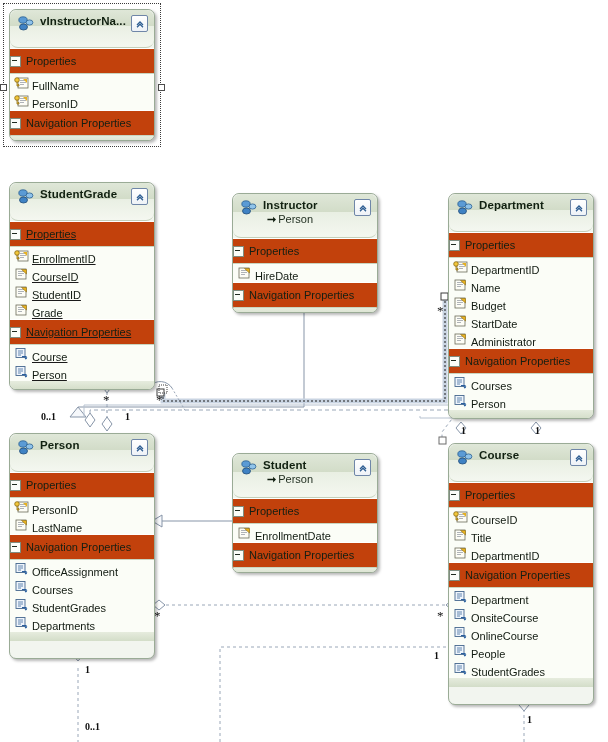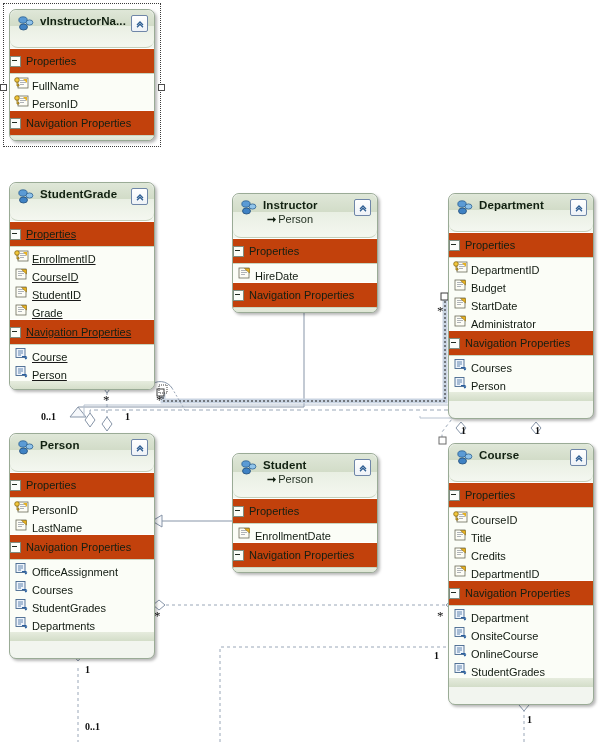--- a/index.html
+++ b/index.html
@@ -426,20 +426,30 @@
         <span>DepartmentID</span>
       </div>
       <div class="prop">
         <span class="picon">
           <svg width="15" height="14" viewBox="0 0 15 14">
             <rect x="2" y="2" width="10" height="10" fill="#fdfdf6" stroke="#6b6b5a" stroke-width="0.8"></rect>
             <path d="M4 4.5h6M4 6.5h6M4 8.5h4" stroke="#9aa0a8" stroke-width="0.8"></path>
             <path d="M7.5 2.5 L12.5 2.5 L12.5 7 Z" fill="#e8b21e" stroke="#8a6a12" stroke-width="0.6"></path>
           </svg>
         </span>
+        <span>Name</span>
+      </div>
+      <div class="prop">
+        <span class="picon">
+          <svg width="15" height="14" viewBox="0 0 15 14">
+            <rect x="2" y="2" width="10" height="10" fill="#fdfdf6" stroke="#6b6b5a" stroke-width="0.8"></rect>
+            <path d="M4 4.5h6M4 6.5h6M4 8.5h4" stroke="#9aa0a8" stroke-width="0.8"></path>
+            <path d="M7.5 2.5 L12.5 2.5 L12.5 7 Z" fill="#e8b21e" stroke="#8a6a12" stroke-width="0.6"></path>
+          </svg>
+        </span>
         <span>Budget</span>
       </div>
       <div class="prop">
         <span class="picon">
           <svg width="15" height="14" viewBox="0 0 15 14">
             <rect x="2" y="2" width="10" height="10" fill="#fdfdf6" stroke="#6b6b5a" stroke-width="0.8"></rect>
             <path d="M4 4.5h6M4 6.5h6M4 8.5h4" stroke="#9aa0a8" stroke-width="0.8"></path>
             <path d="M7.5 2.5 L12.5 2.5 L12.5 7 Z" fill="#e8b21e" stroke="#8a6a12" stroke-width="0.6"></path>
           </svg>
         </span>
@@ -671,30 +681,20 @@
         <span>Title</span>
       </div>
       <div class="prop">
         <span class="picon">
           <svg width="15" height="14" viewBox="0 0 15 14">
             <rect x="2" y="2" width="10" height="10" fill="#fdfdf6" stroke="#6b6b5a" stroke-width="0.8"></rect>
             <path d="M4 4.5h6M4 6.5h6M4 8.5h4" stroke="#9aa0a8" stroke-width="0.8"></path>
             <path d="M7.5 2.5 L12.5 2.5 L12.5 7 Z" fill="#e8b21e" stroke="#8a6a12" stroke-width="0.6"></path>
           </svg>
         </span>
-        <span>Credits</span>
-      </div>
-      <div class="prop">
-        <span class="picon">
-          <svg width="15" height="14" viewBox="0 0 15 14">
-            <rect x="2" y="2" width="10" height="10" fill="#fdfdf6" stroke="#6b6b5a" stroke-width="0.8"></rect>
-            <path d="M4 4.5h6M4 6.5h6M4 8.5h4" stroke="#9aa0a8" stroke-width="0.8"></path>
-            <path d="M7.5 2.5 L12.5 2.5 L12.5 7 Z" fill="#e8b21e" stroke="#8a6a12" stroke-width="0.6"></path>
-          </svg>
-        </span>
         <span>DepartmentID</span>
       </div>
     </div>
     <div class="sec-head">
       <span class="exp"></span>
       <span>Navigation Properties</span>
     </div>
     <div class="prop-list">
       <div class="prop">
         <span class="picon">
@@ -721,20 +721,31 @@
       <div class="prop">
         <span class="picon">
           <svg width="15" height="14" viewBox="0 0 15 14">
             <rect x="2" y="1.5" width="9" height="9" fill="#eef4fb" stroke="#46678e" stroke-width="0.9"></rect>
             <path d="M4 4h5M4 6h5M4 8h3" stroke="#3f6da0" stroke-width="0.8"></path>
             <path d="M8 9.5 L12 9.5 L12 12" fill="none" stroke="#2a5f9e" stroke-width="1.1"></path>
             <polygon points="10.3,10.6 13.4,10.6 11.8,12.8" fill="#2a5f9e"></polygon>
           </svg>
         </span>
         <span>OnlineCourse</span>
+      </div>
+      <div class="prop">
+        <span class="picon">
+          <svg width="15" height="14" viewBox="0 0 15 14">
+            <rect x="2" y="1.5" width="9" height="9" fill="#eef4fb" stroke="#46678e" stroke-width="0.9"></rect>
+            <path d="M4 4h5M4 6h5M4 8h3" stroke="#3f6da0" stroke-width="0.8"></path>
+            <path d="M8 9.5 L12 9.5 L12 12" fill="none" stroke="#2a5f9e" stroke-width="1.1"></path>
+            <polygon points="10.3,10.6 13.4,10.6 11.8,12.8" fill="#2a5f9e"></polygon>
+          </svg>
+        </span>
+        <span>People</span>
       </div>
       <div class="prop">
         <span class="picon">
           <svg width="15" height="14" viewBox="0 0 15 14">
             <rect x="2" y="1.5" width="9" height="9" fill="#eef4fb" stroke="#46678e" stroke-width="0.9"></rect>
             <path d="M4 4h5M4 6h5M4 8h3" stroke="#3f6da0" stroke-width="0.8"></path>
             <path d="M8 9.5 L12 9.5 L12 12" fill="none" stroke="#2a5f9e" stroke-width="1.1"></path>
             <polygon points="10.3,10.6 13.4,10.6 11.8,12.8" fill="#2a5f9e"></polygon>
           </svg>
         </span>

